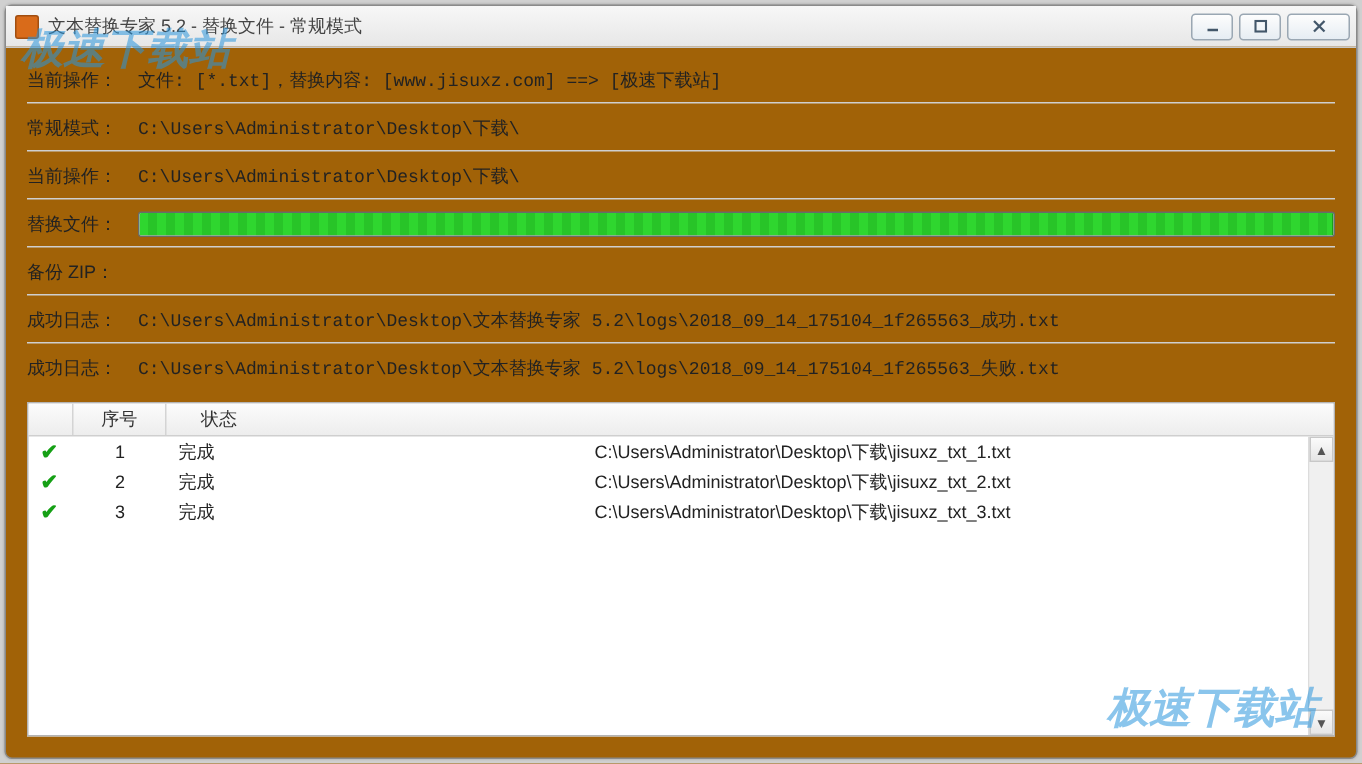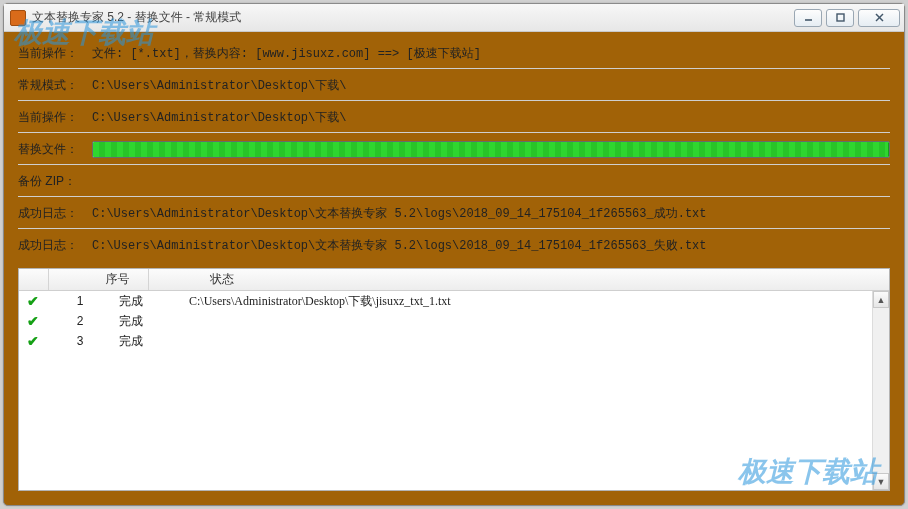--- a/index.html
+++ b/index.html
@@ -113,21 +113,20 @@
     display: flex;
     flex-direction: column;
     overflow: hidden;
   }
   .thead {
     display: flex;
     height: 22px;
     background: linear-gradient(#fcfcfc,#ededed);
     border-bottom: 1px solid #cfcfcf;
     color: #333;
-    gap: 38px;
   }
   .thead .th {
     display: flex;
     align-items: center;
     padding: 0 8px;
     border-right: 1px solid #d4d4d4;
     font-size: 12px;
   }
   .col-check  { width: 30px; flex: 0 0 auto; justify-content: center; }
   .col-index  { width: 62px; flex: 0 0 auto; justify-content: center; }
@@ -146,21 +145,22 @@
     color: #222;
   }
   .trow .td {
     padding: 0 8px;
     font-size: 12px;
     white-space: nowrap;
   }
   .td.col-index { text-align: center; }
   .td.col-status { }
   .td.col-file {
-    font-family: Liberation Serif, serif;
+    font-family: Liberation Sans, sans-serif;
+    text-align: center;
   }
   .check-icon {
     color: #15a015;
     font-weight: bold;
     font-size: 14px;
     line-height: 1;
   }
   .scrollbar-v {
     position: absolute;
     right: 0; top: 0; bottom: 0;
@@ -276,25 +276,27 @@
       <div class="trow">
         <div class="td col-check"><span class="check-icon">✔</span></div>
         <div class="td col-index">1</div>
         <div class="td col-status">完成</div>
         <div class="td col-file">C:\Users\Administrator\Desktop\下载\jisuxz_txt_1.txt</div>
       </div>
       <div class="trow">
         <div class="td col-check"><span class="check-icon">✔</span></div>
         <div class="td col-index">2</div>
         <div class="td col-status">完成</div>
+        <div class="td col-file">C:\Users\Administrator\Desktop\下载\jisuxz_txt_2.txt</div>
       </div>
       <div class="trow">
         <div class="td col-check"><span class="check-icon">✔</span></div>
         <div class="td col-index">3</div>
         <div class="td col-status">完成</div>
+        <div class="td col-file">C:\Users\Administrator\Desktop\下载\jisuxz_txt_3.txt</div>
       </div>
 
       <div class="scrollbar-v">
         <div class="sb-btn">▲</div>
         <div class="sb-track"></div>
         <div class="sb-btn">▼</div>
       </div>
     </div>
   </div>
 

